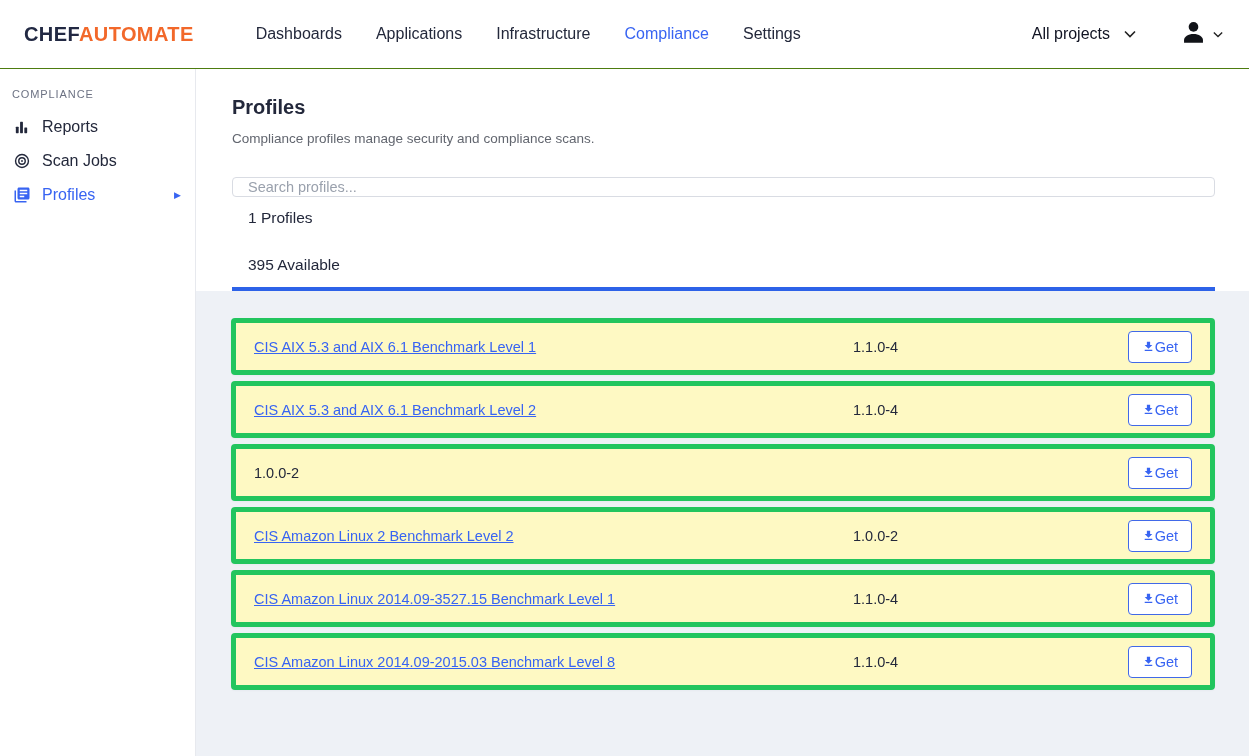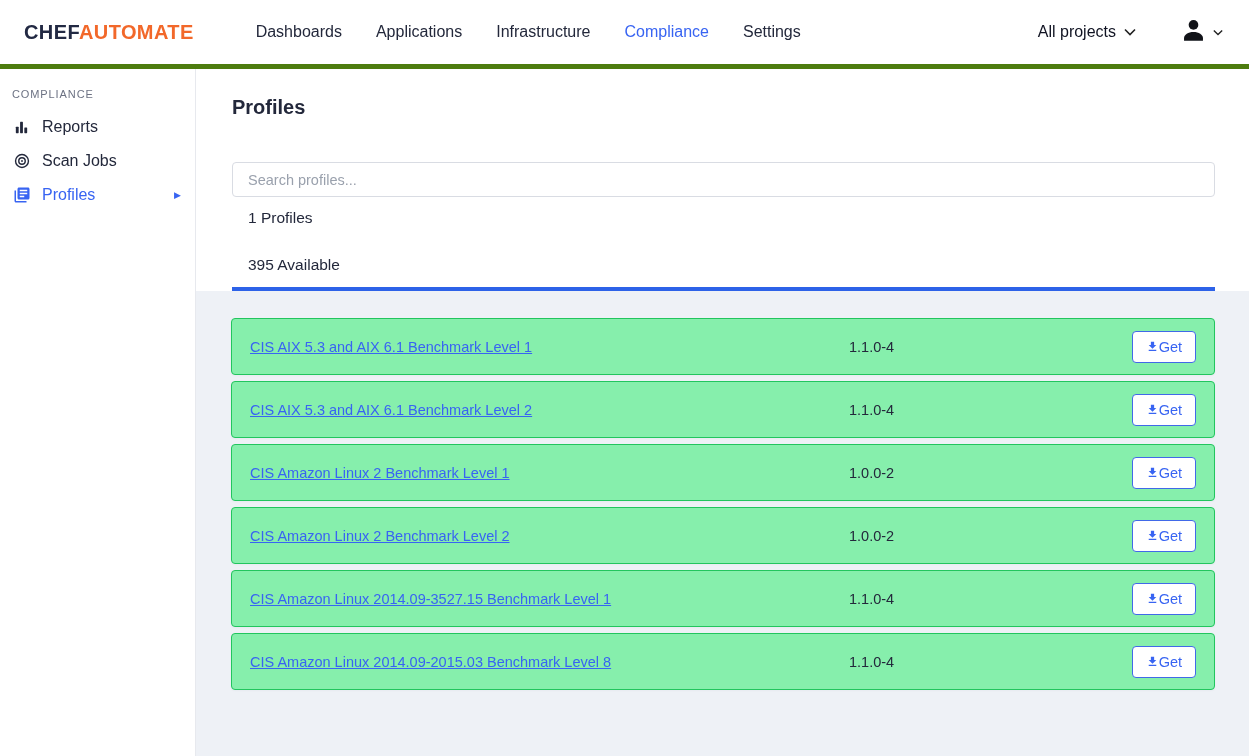--- a/index.html
+++ b/index.html
@@ -11,34 +11,34 @@
     color: #23283b;
     overflow: hidden;
   }
 
   
   .topbar {
     height: 69px;
     display: flex;
     align-items: center;
     padding: 0 26px 0 24px;
-    border-bottom: 5px solid #4d7c0f;
+    border-bottom: 1px solid #4d7c0f;
     background: #fff;
   }
   .logo { font-size: 20px; font-weight: 800; letter-spacing: .4px; white-space: nowrap; cursor: pointer; }
   .logo .chef { color: #222943; }
   .logo .automate { color: #f2682a; }
   .topnav { display: flex; gap: 34px; margin-left: 62px; }
   .topnav a {
     font-size: 16px; color: #23283b; text-decoration: none; cursor: pointer;
   }
   .topnav a.active { color: #3864f2; }
   .top-right { margin-left: auto; display: flex; align-items: center; }
   .projects-filter {
-    display: flex; align-items: center; gap: 8px;
+    display: flex; align-items: center; gap: 14px;
     font-size: 16px; color: #101322; cursor: pointer;
   }
   .user-menu { display: flex; align-items: center; gap: 6px; margin-left: 44px; cursor: pointer; }
   .chev { display: inline-flex; }
 
   
   .page-body { display: flex; height: 687px; }
 
   
   .sidebar {
@@ -106,22 +106,22 @@
     border: 1px solid #e2e5ea;
     border-radius: 4px;
     height: 57px;
     display: grid; grid-template-columns: 599px 1fr;
     align-items: center;
     padding: 0 18px;
     font-size: 14.5px; color: #23283b;
     margin-bottom: 6px;
   }
   .row-card {
-    background: #86efac;
-    border: 1px solid #22c55e;
+    background: #fef9c3;
+    border: 5px solid #22c55e;
     border-radius: 4px;
     height: 57px;
     display: grid; grid-template-columns: 599px 1fr auto;
     align-items: center;
     padding: 0 18px;
     margin-bottom: 6px;
     box-shadow: 0 1px 2px rgba(30, 35, 60, .03);
   }
   .profile-link {
     color: #3864f2; font-size: 14.5px; text-decoration: underline; cursor: pointer;
@@ -211,20 +211,21 @@
           </svg>
       </span>
       <span>Profiles</span>
       <span class="expand-arrow">▶</span>
     </div>
   </aside>
 
   <main class="main">
     <div class="main-white">
       <h1 class="page-title">Profiles</h1>
+      <p class="page-subtitle">Compliance profiles manage security and compliance scans.</p>
       <input class="search-input" type="text" placeholder="Search profiles..." style="">
       <div class="tabs">
         <div class="tab">1 Profiles</div>
         <div class="tab active">395 Available</div>
       </div>
     </div>
 
     <div class="gray-panel">
       <div>
   <div class="row-card">
@@ -255,23 +256,20 @@
           <svg width="13" height="13" viewBox="0 0 24 24" fill="#3864f2">
                     <path d="M19 9h-4V3H9v6H5l7 7 7-7zM5 18v2.4h14V18H5z"></path>
                   </svg>
         </span>
         <span>Get</span>
       </button>
     </div>
   </div>
 
   <div class="row-card">
-    <div class="cell">
-      <a href="#" class="profile-link">CIS Amazon Linux 2 Benchmark Level 1</a>
-    </div>
     <div class="cell version-cell">1.0.0-2</div>
     <div class="cell action-cell">
       <button class="get-btn">
         <span style="display:inline-flex;">
           <svg width="13" height="13" viewBox="0 0 24 24" fill="#3864f2">
                     <path d="M19 9h-4V3H9v6H5l7 7 7-7zM5 18v2.4h14V18H5z"></path>
                   </svg>
         </span>
         <span>Get</span>
       </button>

